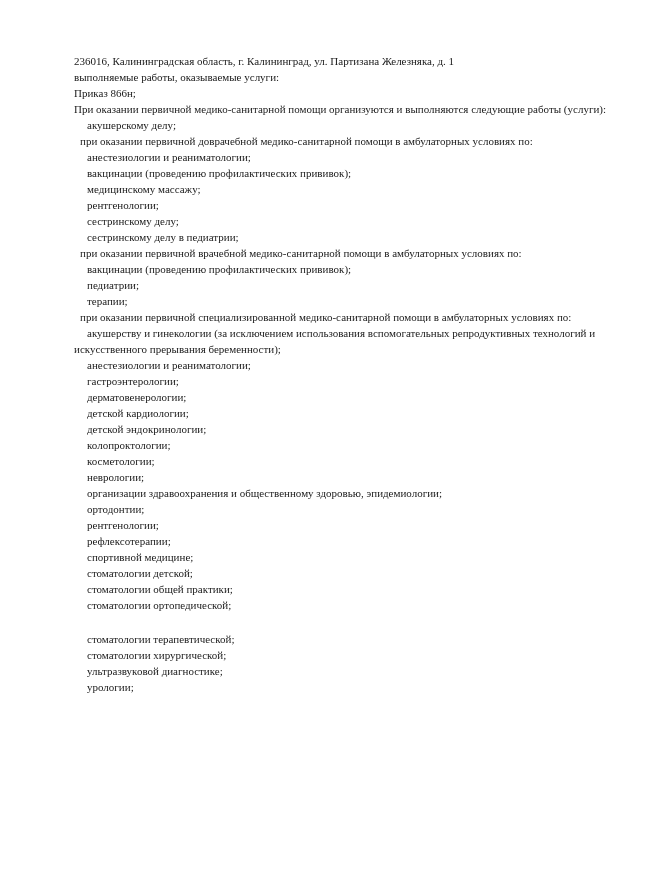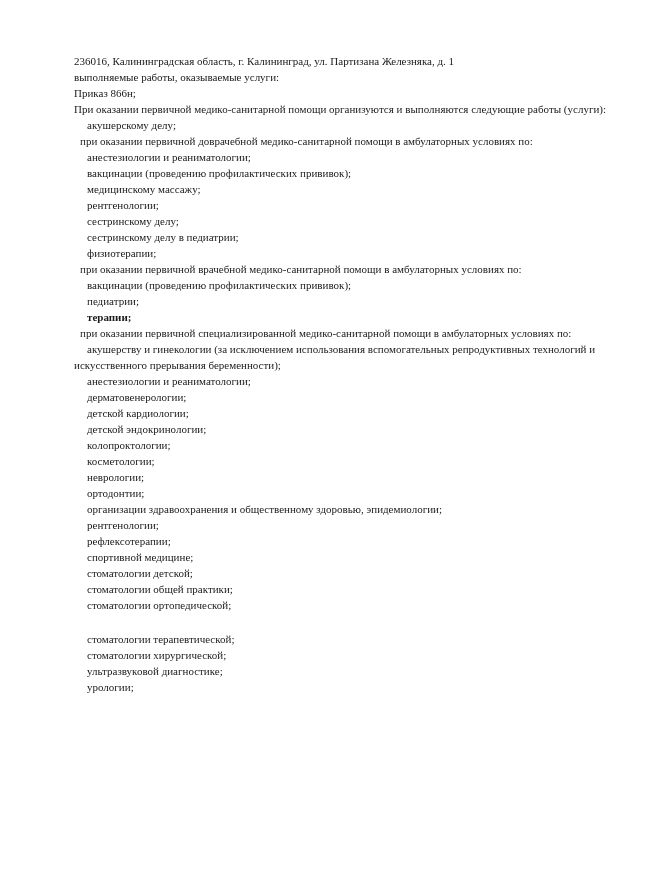--- a/index.html
+++ b/index.html
@@ -41,42 +41,42 @@
 
   <div>
     <p class="line ind2" style="padding-left: 0px; text-indent: 13px;">акушерскому делу;</p>
     <p class="line ind1" style="padding-left: 0px; text-indent: 6px;">при оказании первичной доврачебной медико-санитарной помощи в амбулаторных условиях по:</p>
     <p class="line ind2" style="padding-left: 0px; text-indent: 13px;">анестезиологии и реаниматологии;</p>
     <p class="line ind2" style="padding-left: 0px; text-indent: 13px;">вакцинации (проведению профилактических прививок);</p>
     <p class="line ind2" style="padding-left: 0px; text-indent: 13px;">медицинскому массажу;</p>
     <p class="line ind2" style="padding-left: 0px; text-indent: 13px;">рентгенологии;</p>
     <p class="line ind2" style="padding-left: 0px; text-indent: 13px;">сестринскому делу;</p>
     <p class="line ind2" style="padding-left: 0px; text-indent: 13px;">сестринскому делу в педиатрии;</p>
-    <p class="line ind2" style="padding-left: 0px; text-indent: 13px;">физиотерапии;</p>
   </div>
 
   <div>
     <p class="line ind1" style="padding-left: 0px; text-indent: 6px;">при оказании первичной врачебной медико-санитарной помощи в амбулаторных условиях по:</p>
     <p class="line ind2" style="padding-left: 0px; text-indent: 13px;">вакцинации (проведению профилактических прививок);</p>
     <p class="line ind2" style="padding-left: 0px; text-indent: 13px;">педиатрии;</p>
-    <p class="line ind2" style="padding-left: 0px; text-indent: 13px; font-weight: bold;">терапии;</p>
+    <p class="line ind2" style="padding-left: 0px; text-indent: 13px;">терапии;</p>
   </div>
 
   <div>
     <p class="line ind1" style="padding-left: 0px; text-indent: 6px;">при оказании первичной специализированной медико-санитарной помощи в амбулаторных условиях по:</p>
     <p class="line ind2" style="padding-left: 0px; text-indent: 13px;">акушерству и гинекологии (за исключением использования вспомогательных репродуктивных технологий и искусственного прерывания беременности);</p>
     <p class="line ind2" style="padding-left: 0px; text-indent: 13px;">анестезиологии и реаниматологии;</p>
+    <p class="line ind2" style="padding-left: 0px; text-indent: 13px;">гастроэнтерологии;</p>
     <p class="line ind2" style="padding-left: 0px; text-indent: 13px;">дерматовенерологии;</p>
     <p class="line ind2" style="padding-left: 0px; text-indent: 13px;">детской кардиологии;</p>
     <p class="line ind2" style="padding-left: 0px; text-indent: 13px;">детской эндокринологии;</p>
     <p class="line ind2" style="padding-left: 0px; text-indent: 13px;">колопроктологии;</p>
     <p class="line ind2" style="padding-left: 0px; text-indent: 13px;">косметологии;</p>
     <p class="line ind2" style="padding-left: 0px; text-indent: 13px;">неврологии;</p>
+    <p class="line ind2" style="padding-left: 0px; text-indent: 13px;">организации здравоохранения и общественному здоровью, эпидемиологии;</p>
     <p class="line ind2" style="padding-left: 0px; text-indent: 13px;">ортодонтии;</p>
-    <p class="line ind2" style="padding-left: 0px; text-indent: 13px;">организации здравоохранения и общественному здоровью, эпидемиологии;</p>
     <p class="line ind2" style="padding-left: 0px; text-indent: 13px;">рентгенологии;</p>
     <p class="line ind2" style="padding-left: 0px; text-indent: 13px; font-family: Liberation Serif, serif;">рефлексотерапии;</p>
     <p class="line ind2" style="padding-left: 0px; text-indent: 13px;">спортивной медицине;</p>
     <p class="line ind2" style="padding-left: 0px; text-indent: 13px;">стоматологии детской;</p>
     <p class="line ind2" style="padding-left: 0px; text-indent: 13px;">стоматологии общей практики;</p>
     <p class="line ind2" style="padding-left: 0px; text-indent: 13px;">стоматологии ортопедической;</p>
     <p class="line ind2" style="padding-left: 0px; text-indent: 13px; margin-top: 18px;">стоматологии терапевтической;</p>
     <p class="line ind2" style="padding-left: 0px; text-indent: 13px;">стоматологии хирургической;</p>
     <p class="line ind2" style="padding-left: 0px; text-indent: 13px;">ультразвуковой диагностике;</p>
     <p class="line ind2" style="padding-left: 0px; text-indent: 13px;">урологии;</p>

